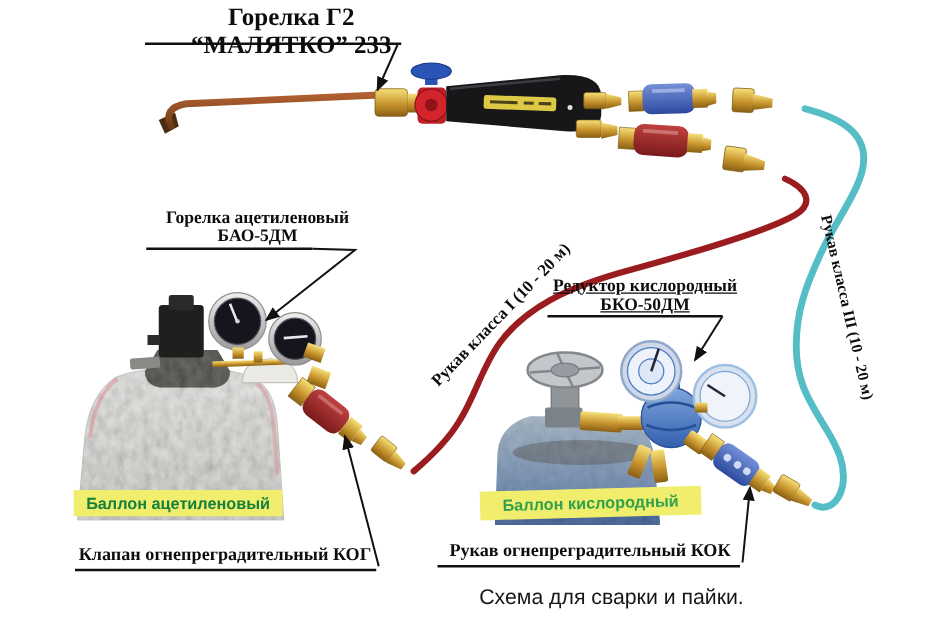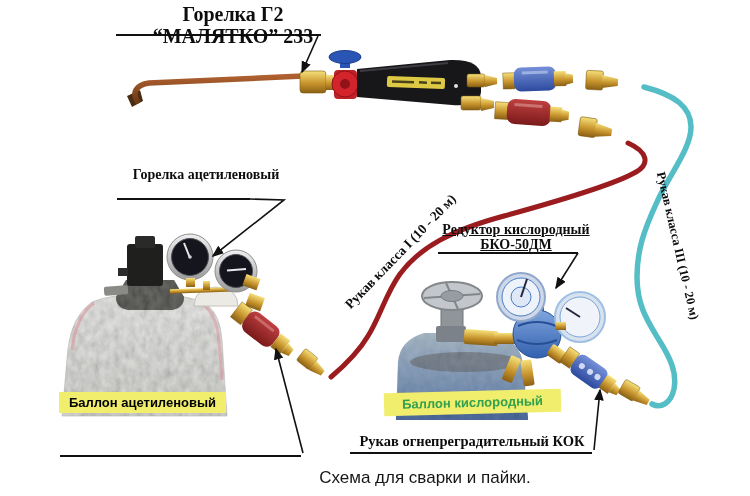--- a/index.html
+++ b/index.html
@@ -12,24 +12,24 @@
   .lbl-oxy-red{left:430px;top:222px;width:172px;font-size:14px;text-decoration:underline;}
   .lbl-kog{left:58px;top:437px;width:244px;font-size:14.5px;}
   .lbl-kok{left:350px;top:434px;width:244px;font-size:14.5px;}
   .lbl-hose-acet{left:401px;top:252px;width:160px;font-size:13.5px;
       transform:translate(-50%,-50%) rotate(-46deg);}
   .lbl-hose-oxy{left:677px;top:246px;width:170px;font-size:12.5px;
       transform:translate(-50%,-50%) rotate(77deg);}
   .tag{position:absolute;font-family:"Liberation Sans",sans-serif;font-weight:bold;
        background:#f1ee6e;text-align:center;}
   .tag-acet{left:59px;top:392px;width:167px;height:21px;line-height:21px;
-       font-size:13px;color:#000000;}
+       font-size:13px;color:#15803d;}
   .tag-oxy{left:384px;top:391px;width:177px;height:23px;line-height:23px;
        font-size:13px;color:#33a04d;transform:rotate(-1.5deg);}
-  .caption{position:absolute;left:255px;top:468px;width:340px;text-align:center;
+  .caption{position:absolute;left:255px;top:468px;width:340px;text-align:right;
        font-family:"Liberation Sans",sans-serif;font-size:17px;color:#161616;}
 </style>
 </head>
 <body>
 
 <div id="stage">
 
 <svg id="diagram-svg" width="750" height="496" viewBox="0 0 750 496">
   <defs>
     <linearGradient id="brass" x1="0" y1="0" x2="0" y2="1">
@@ -243,30 +243,32 @@
     <line x1="303" y1="453" x2="276" y2="349" marker-end="url(#arrow)"></line>
     <line x1="350" y1="453" x2="592" y2="453" stroke-width="2"></line>
     <line x1="594" y1="450" x2="600" y2="390" marker-end="url(#arrow)"></line>
   </g>
 </svg>
 
 <div class="lbl lbl-torch">Горелка Г2 “МАЛЯТКО” 233</div>
 
 <div class="lbl lbl-acet-red">
   <div>Горелка ацетиленовый</div>
+  <div>БАО-5ДМ</div>
 </div>
 
 <div class="lbl lbl-oxy-red">
   <div>Редуктор кислородный</div>
   <div>БКО-50ДМ</div>
 </div>
 
 <div class="lbl lbl-hose-acet">Рукав класса I (10 - 20 м)</div>
 <div class="lbl lbl-hose-oxy">Рукав класса III (10 - 20 м)</div>
 
 <div class="tag tag-acet">Баллон ацетиленовый</div>
 <div class="tag tag-oxy">Баллон кислородный</div>
 
+<div class="lbl lbl-kog">Клапан огнепреградительный КОГ</div>
 <div class="lbl lbl-kok">Рукав огнепреградительный КОК</div>
 
 <div class="caption">Схема для сварки и пайки.</div>
 
 </div>
 
 </body></html>

